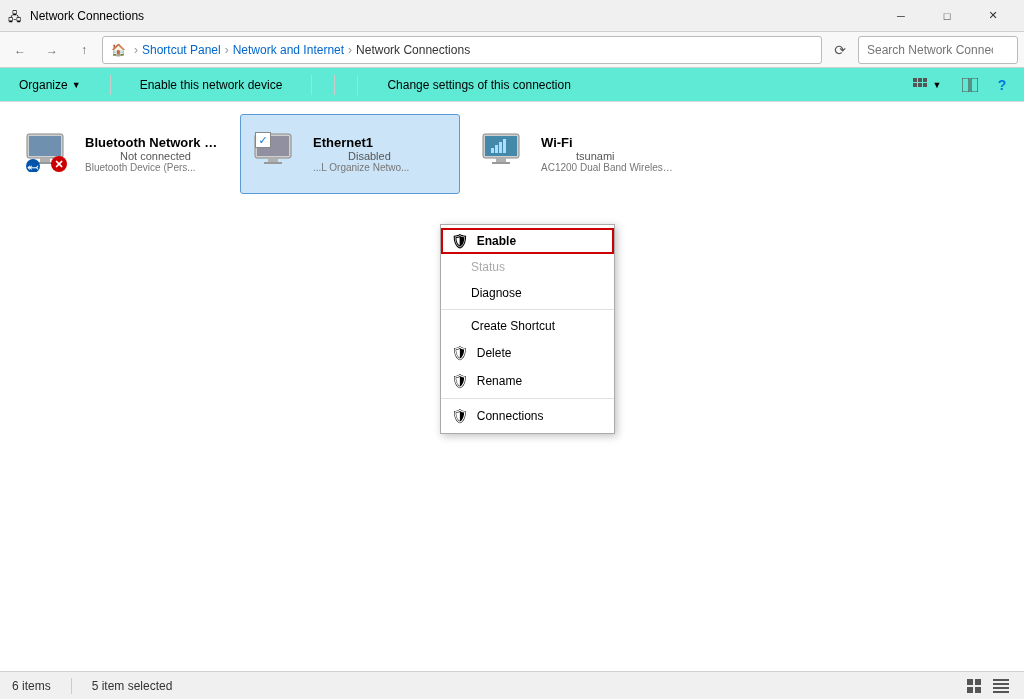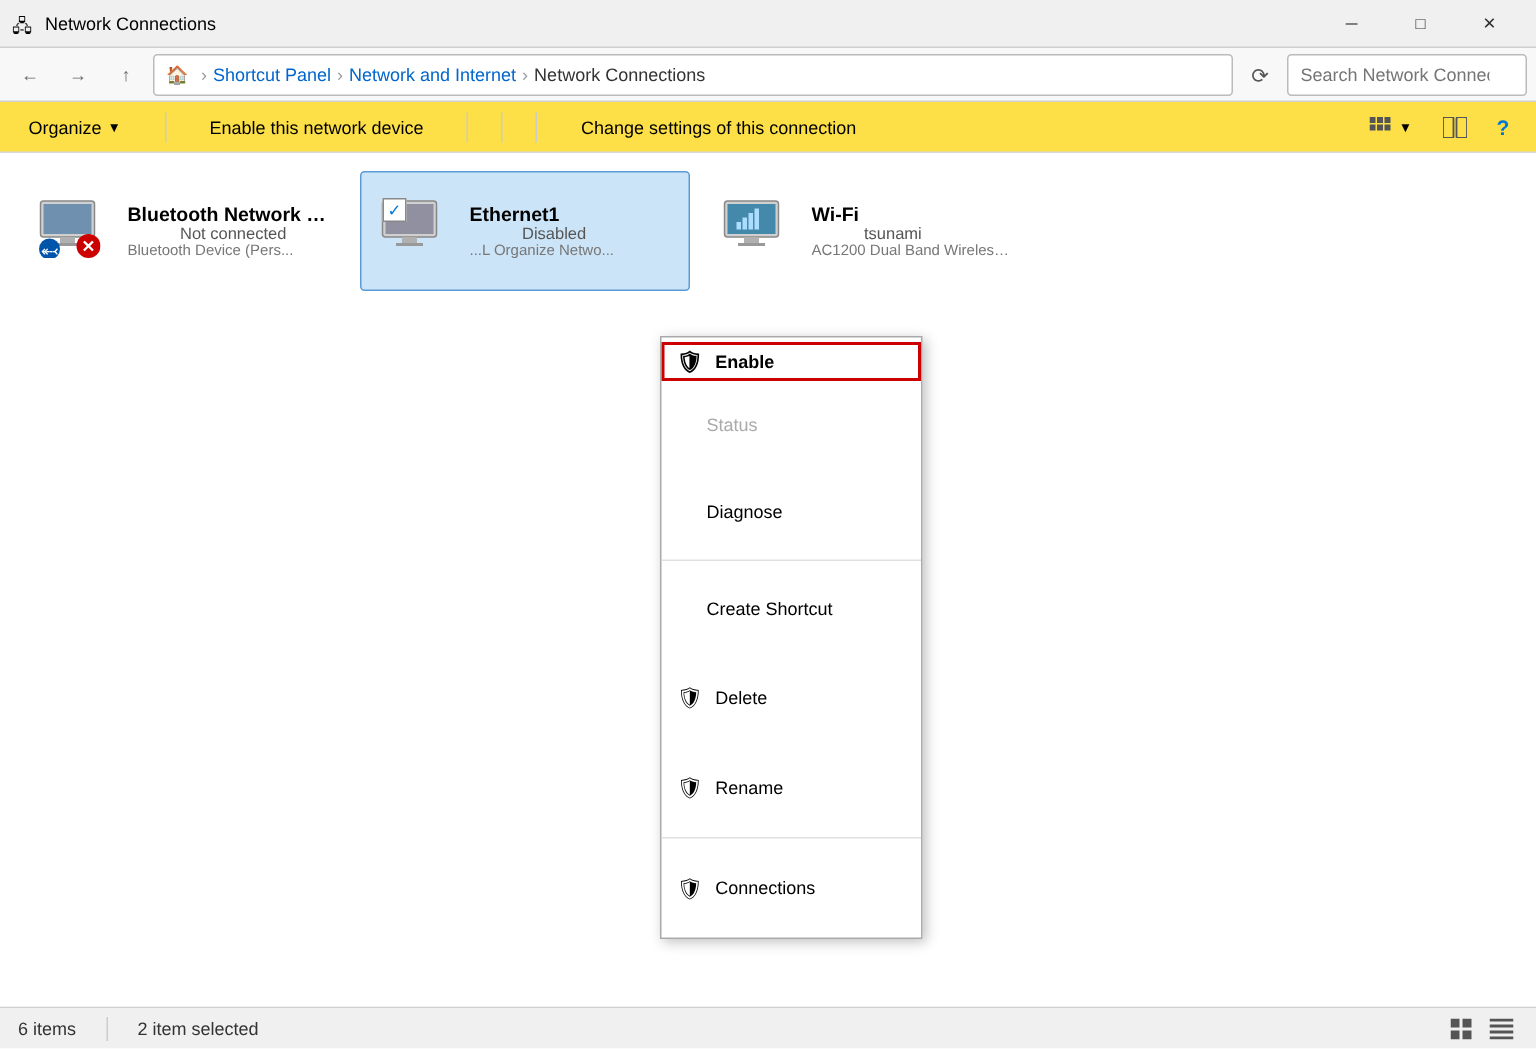--- a/index.html
+++ b/index.html
@@ -63,21 +63,21 @@
     .search-box {
       width: 160px; height: 28px;
       border: 1px solid #bbb; border-radius: 3px;
       padding: 0 24px 0 8px;
       font-size: 12px; outline: none;
       background: #fff;
     }
 
     
     .toolbar {
-      background: #fde047;
+      background: #5eead4;
       height: 34px;
       display: flex;
       align-items: center;
       padding: 0 8px;
       border-bottom: 1px solid #d8d8d8;
       gap: 14px;
     }
     .toolbar-btn {
       height: 26px;
       padding: 0 10px;
@@ -139,21 +139,21 @@
       top: 110px; left: 200px;
       width: 175px;
       background: #fff;
       border: 1px solid #aaa;
       box-shadow: 2px 2px 8px rgba(0,0,0,0.25);
       z-index: 100;
       padding: 3px 0;
     }
     .ctx-item {
       display: flex; align-items: center;
-      padding: 22px 10px;
+      padding: 6px 10px;
       cursor: pointer;
       font-size: 12px;
       color: #000;
       gap: 8px;
     }
     .ctx-item.highlighted {
       background: #fff;
       border: 2px solid #cc0000;
       font-weight: 600;
       padding: 3px 8px;
@@ -358,21 +358,21 @@
         <div class="net-desc">AC1200 Dual Band Wireless U...</div>
       </div>
     </div>
   </div>
 
 </div>
 
 <div class="status-bar">
   <span>6 items</span>
   <div class="status-sep"></div>
-  <span>2 item selected</span>
+  <span>5 item selected</span>
   <div class="status-right">
     <div class="view-icon-btn">
       <svg width="16" height="14" viewBox="0 0 16 14">
         <rect x="0" y="0" width="6" height="6" fill="#555"></rect>
         <rect x="8" y="0" width="6" height="6" fill="#555"></rect>
         <rect x="0" y="8" width="6" height="6" fill="#555"></rect>
         <rect x="8" y="8" width="6" height="6" fill="#555"></rect>
       </svg>
     </div>
     <div class="view-icon-btn">

